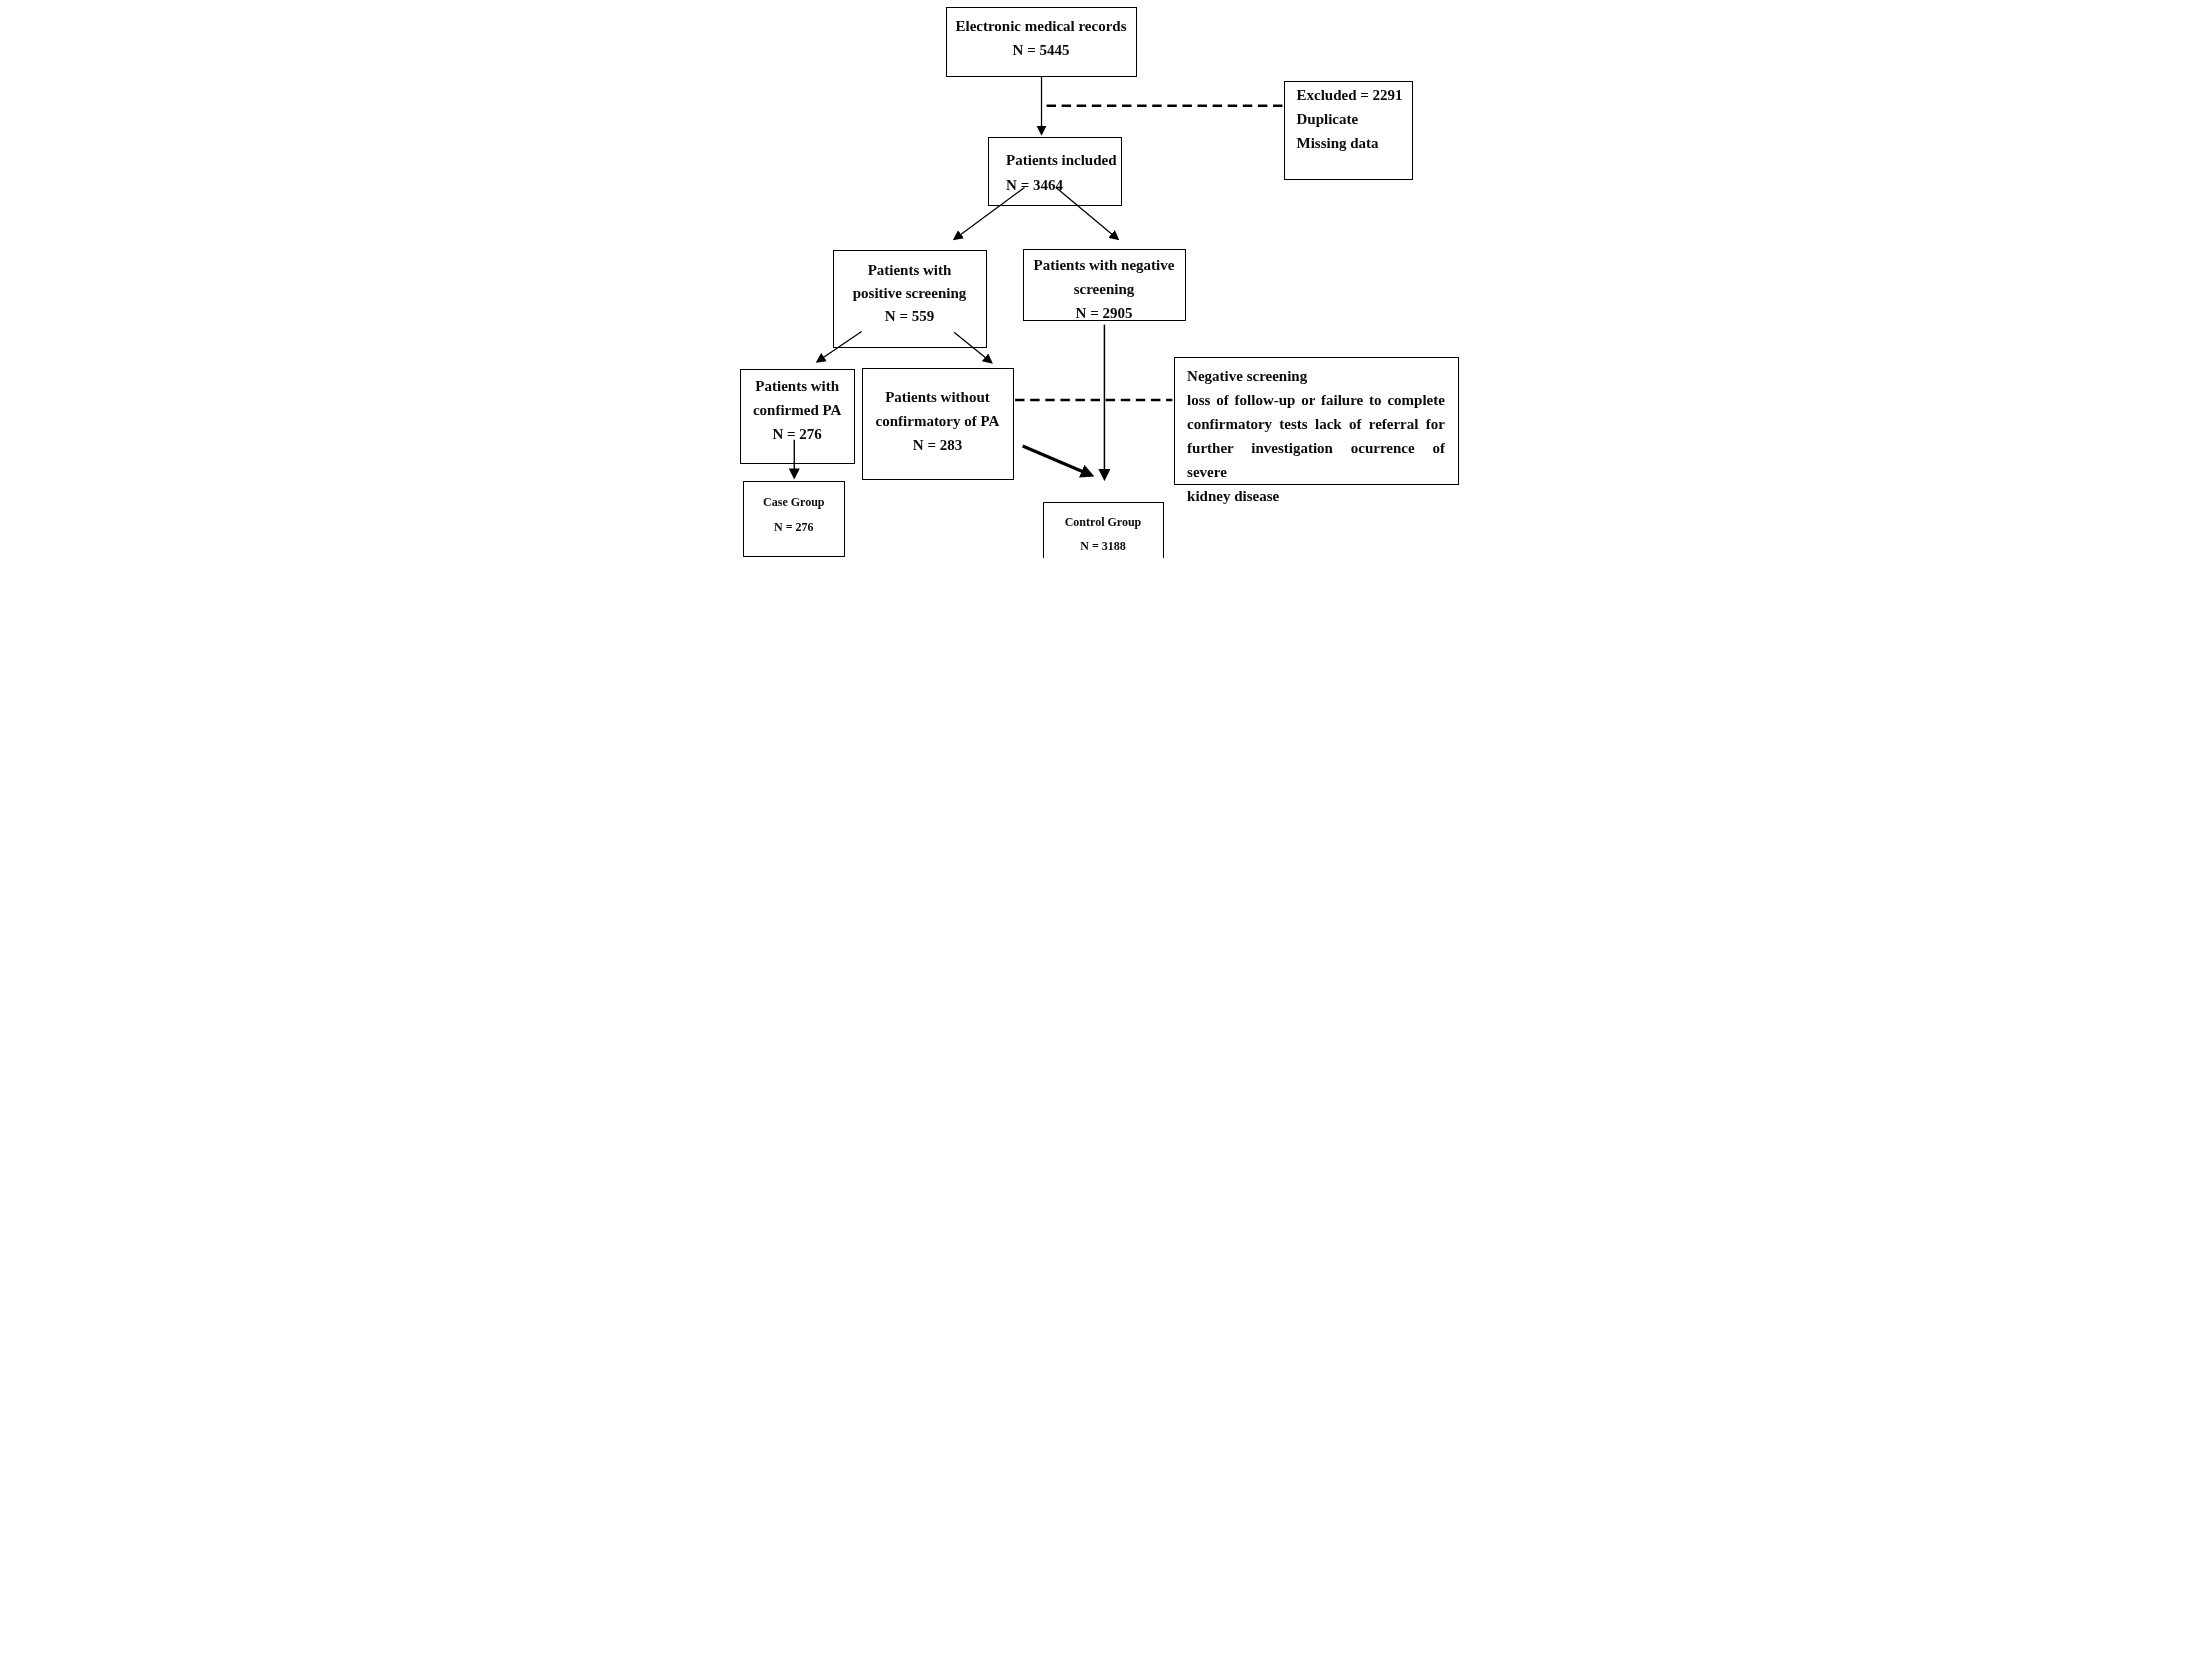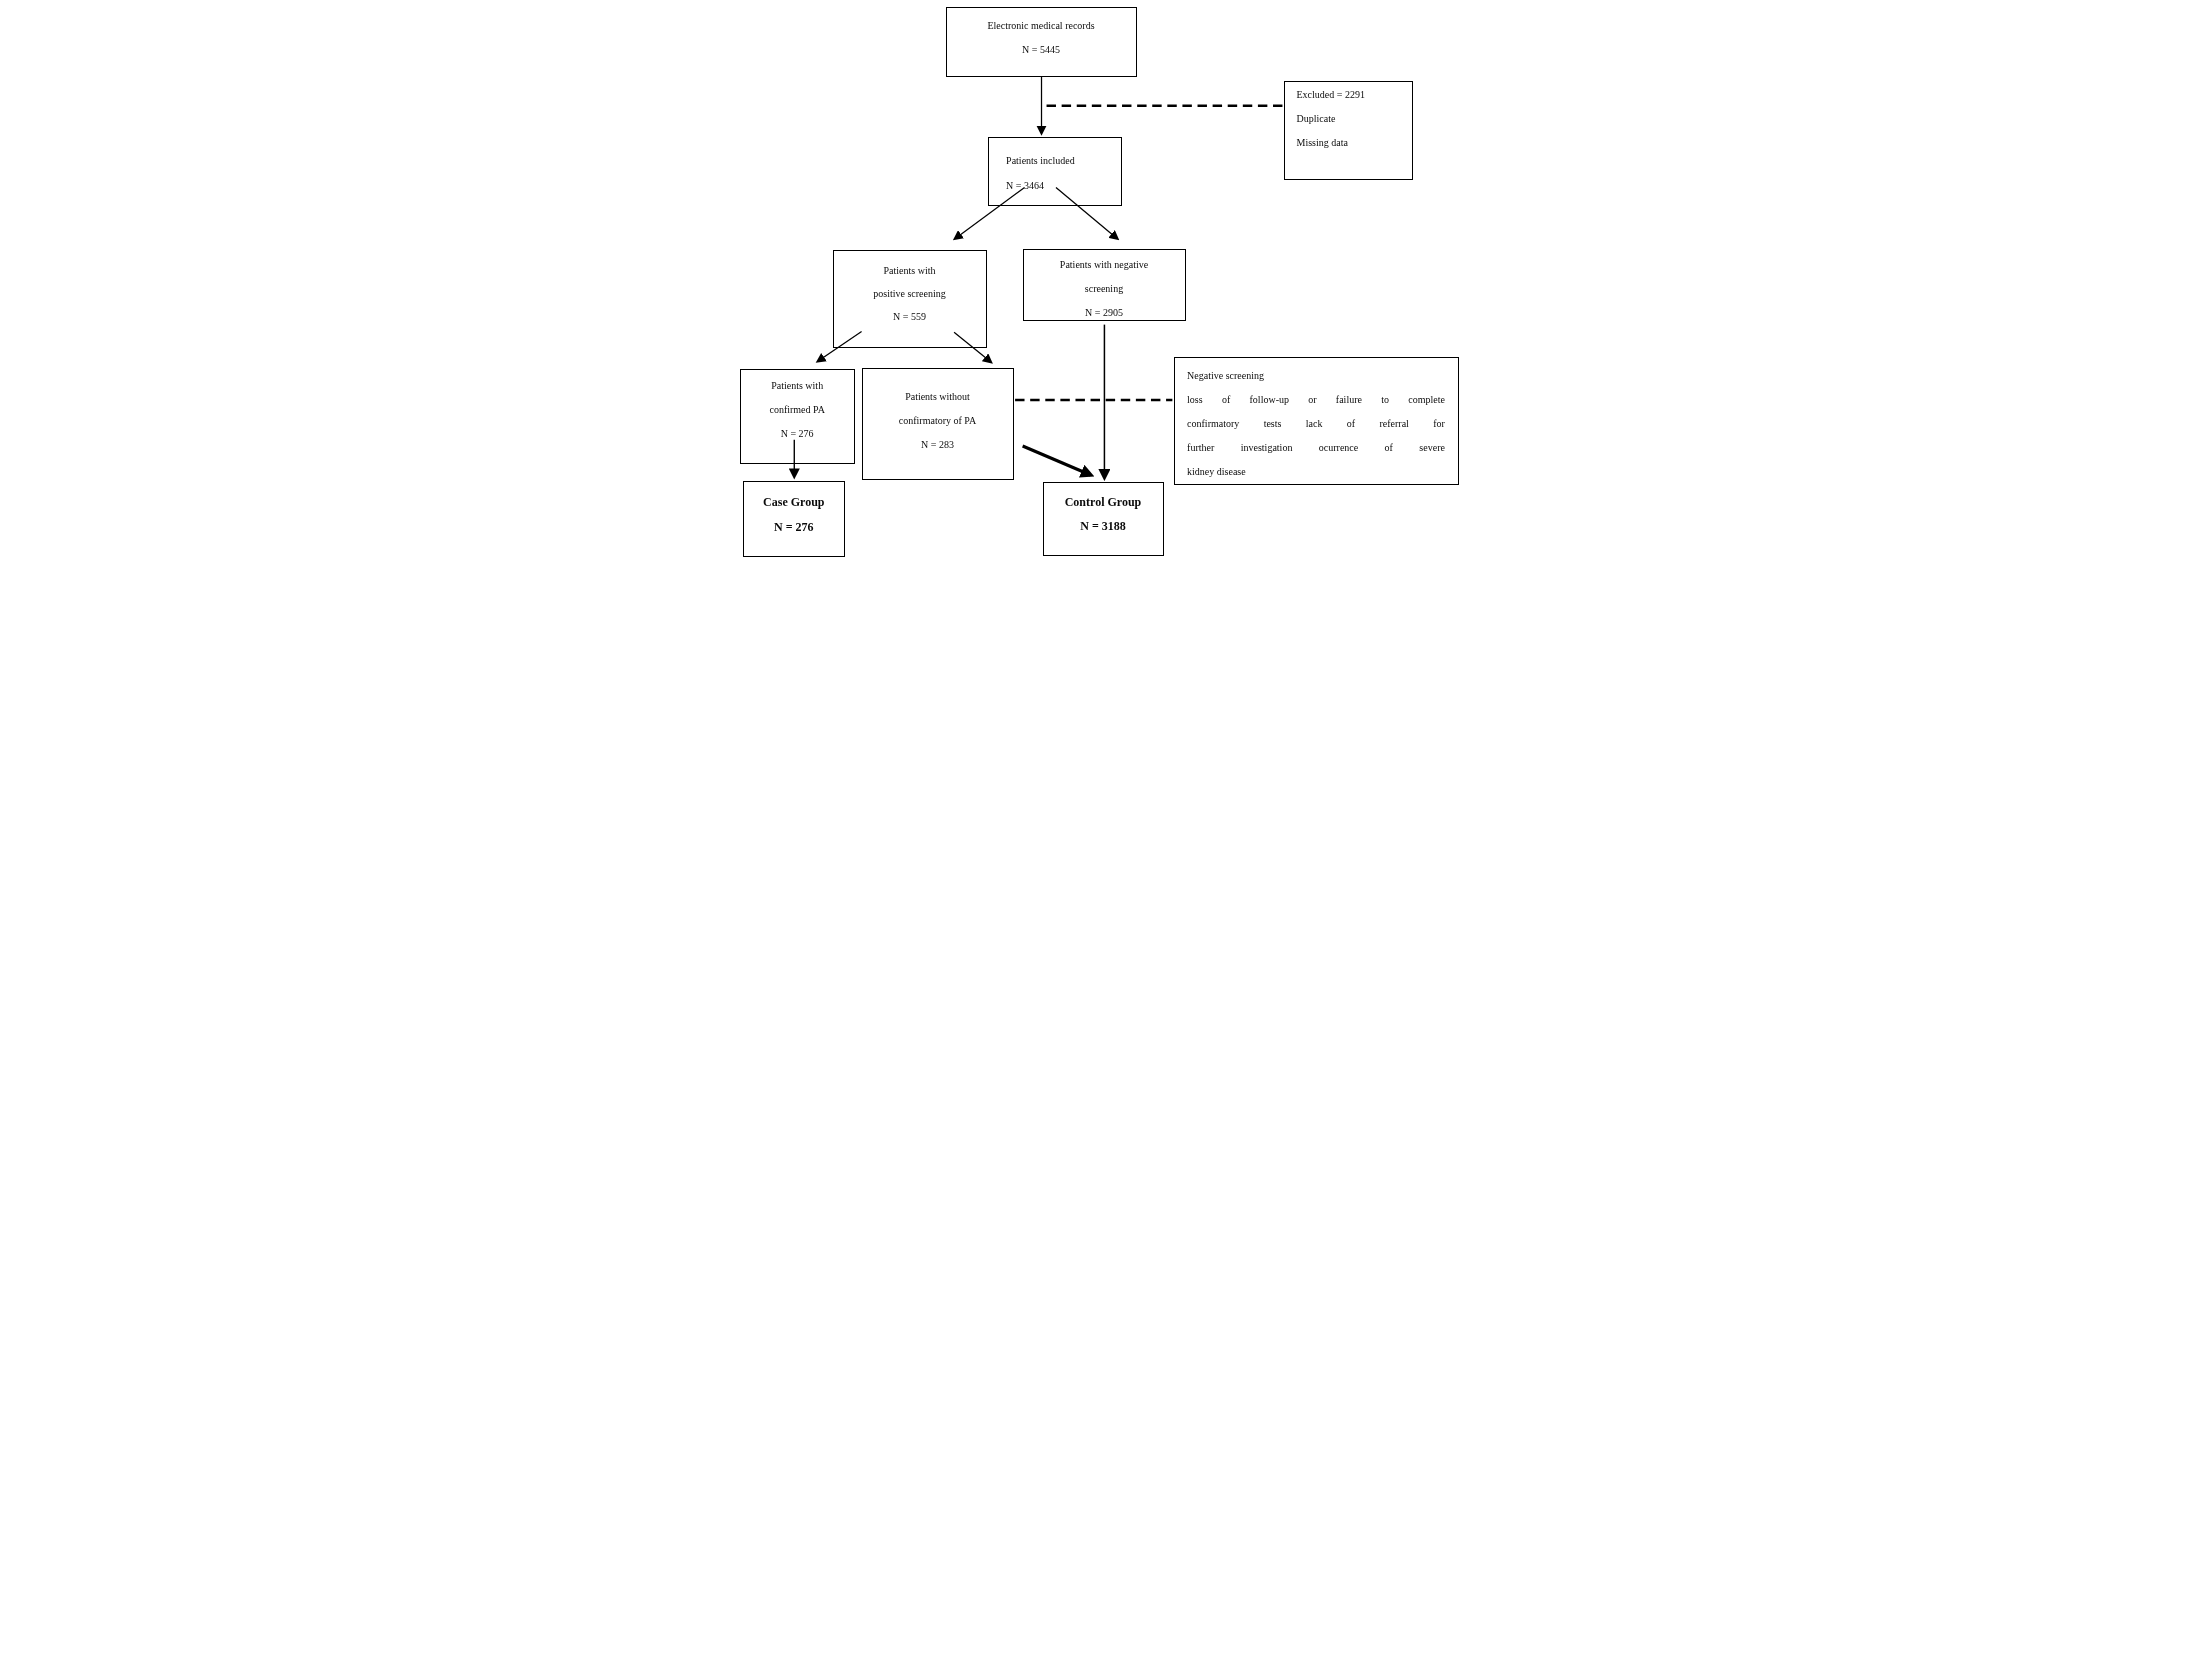--- a/index.html
+++ b/index.html
@@ -11,41 +11,42 @@
     background:#ffffff;
     font-family:"Liberation Serif","DejaVu Serif",serif;
     color:#0b0b0b;
     overflow:hidden;
   }
   .box{
     position:absolute;
     border:1.9px solid #000;
     background:#fff;
     box-sizing:border-box;
-    font-size:10px;
+    font-size:15px;
     line-height:24px;
     z-index:1;
+    font-weight:bold;
   }
   .box .ln{white-space:nowrap;}
   .center{text-align:center;}
   .bold{font-weight:bold;font-size:12px;}
 
   
   .b-emr        {left:214px; top:7px;  width:191px; height:70px; padding-top:6.3px;}
   .b-excluded   {left:552px; top:81px; width:129px; height:99px; padding:1px 0 0 12px; line-height:24px;}
   .b-included   {left:242px; top:137px; width:134px; height:69px; padding:10px 0 0 17.6px; line-height:25px;margin-left:14px;}
   .b-positive   {left:101px; top:250px; width:154px; height:98px; padding-top:7.6px; line-height:23px;}
   .b-negative   {left:291px; top:249px; width:163px; height:72px; padding-top:3px;}
   .b-confirmed  {left:8.2px;  top:369px; width:115px; height:95px; padding-top:3.8px;}
   .b-unconfirmed{left:130px; top:368px; width:152px; height:112px; padding-top:16px;}
   .b-note       {left:442px; top:357px; width:285px; height:128px; padding:5.7px 12.6px 0 12.6px; line-height:24px;}
   .b-note .ln{white-space:normal;}
   .b-note .jline{text-align:justify; text-align-last:justify;}
   .b-case       {left:11.3px;  top:481px; width:102px; height:76px; padding-top:8.2px; line-height:24.5px;}
-  .b-control    {left:311px; top:482px; width:121px; height:74px; padding-top:7px;}
+  .b-control    {left:311px; top:502px; width:121px; height:74px; padding-top:7px;}
 
   svg.arrows{
     position:absolute;left:0;top:0;width:731px;height:558px;
     z-index:5;pointer-events:none;
   }
   svg.arrows line{stroke:#000;}
 </style>
 </head>
 <body>
 

